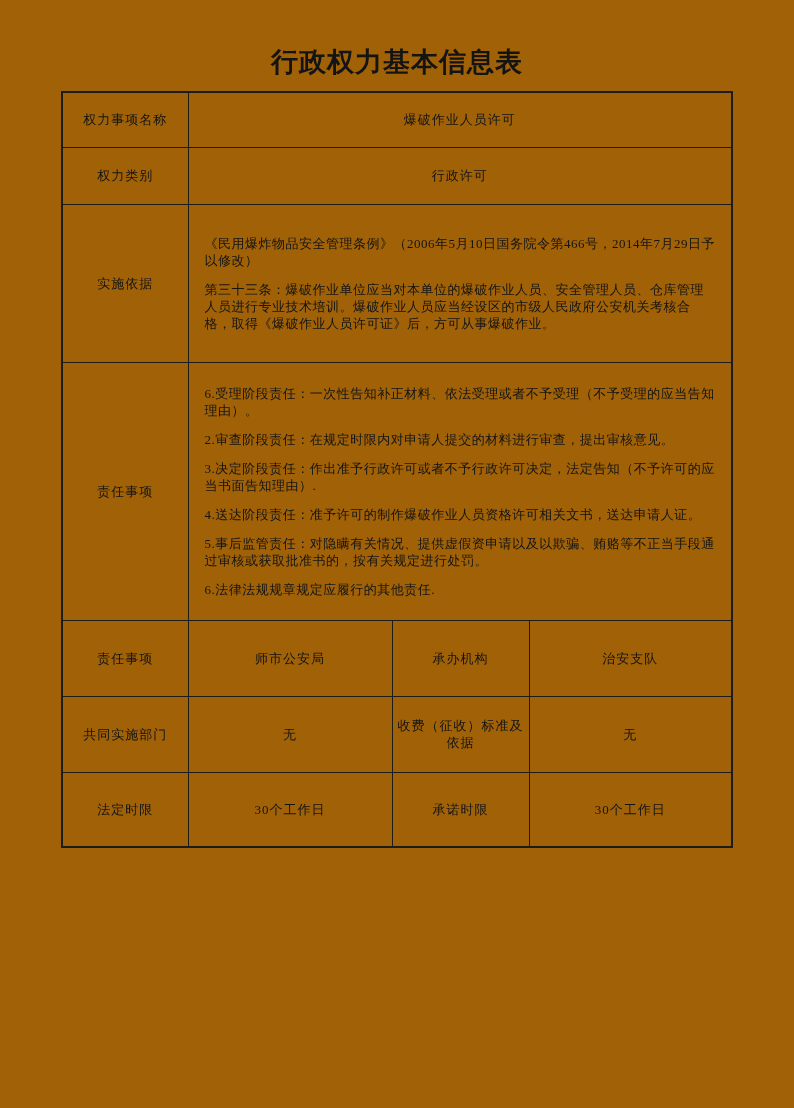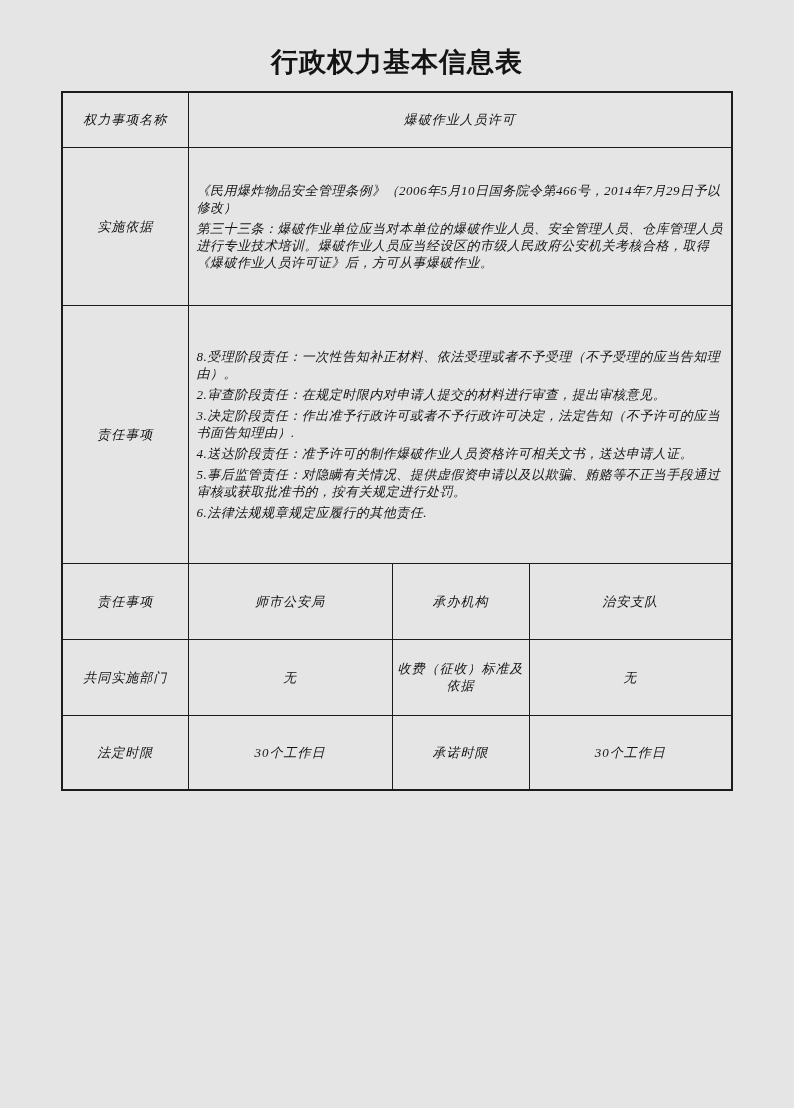--- a/index.html
+++ b/index.html
@@ -1,19 +1,19 @@
 <!DOCTYPE html>
 <html><head>
 <meta charset="utf-8">
 <style>
   html, body { margin: 0; padding: 0; }
   .page {
     width: 794px;
     height: 1108px;
-    background: #e5e5e5;
+    background: #a16207;
     font-family: "Liberation Serif", "DejaVu Serif", serif;
     color: #141414;
     overflow: hidden;
   }
   .title {
     padding-top: 46px;
     text-align: center;
     font-size: 27px;
     font-weight: bold;
     letter-spacing: 1px;
@@ -28,27 +28,26 @@
   }
   .info-table td {
     border: 1px solid #1c1c1c;
     font-size: 13px;
     letter-spacing: 1px;
     text-align: center;
     vertical-align: middle;
     padding: 0 4px;
     line-height: 17px;
     word-break: break-all;
-    font-style: italic;
   }
   .info-table td.text-cell {
     text-align: left;
     letter-spacing: 0.5px;
   }
-  .text-cell p { margin: 4px; }
+  .text-cell p { margin: 12px; }
   tr.r1 { height: 55px; }
   tr.r2 { height: 57px; }
   tr.r3 { height: 158px; }
   tr.r4 { height: 258px; }
   tr.r5 { height: 76px; }
   tr.r6 { height: 77px; }
   tr.r7 { height: 76px; }
   tr.r8 { height: 75px; }
   tr.r9 { height: 75px; }
 </style>
@@ -63,31 +62,35 @@
       <col style="width:126px">
       <col style="width:204px">
       <col style="width:137px">
       <col style="width:203px">
     </colgroup>
     <tbody>
       <tr class="r1">
         <td>权力事项名称</td>
         <td colspan="3">爆破作业人员许可</td>
       </tr>
+      <tr class="r2">
+        <td>权力类别</td>
+        <td colspan="3">行政许可</td>
+      </tr>
       <tr class="r3">
         <td>实施依据</td>
         <td colspan="3" class="text-cell">
           <p>《民用爆炸物品安全管理条例》（2006年5月10日国务院令第466号，2014年7月29日予以修改）</p>
           <p>第三十三条：爆破作业单位应当对本单位的爆破作业人员、安全管理人员、仓库管理人员进行专业技术培训。爆破作业人员应当经设区的市级人民政府公安机关考核合格，取得《爆破作业人员许可证》后，方可从事爆破作业。</p>
         </td>
       </tr>
       <tr class="r4">
         <td>责任事项</td>
         <td colspan="3" class="text-cell">
-          <p>8.受理阶段责任：一次性告知补正材料、依法受理或者不予受理（不予受理的应当告知理由）。</p>
+          <p>6.受理阶段责任：一次性告知补正材料、依法受理或者不予受理（不予受理的应当告知理由）。</p>
           <p>2.审查阶段责任：在规定时限内对申请人提交的材料进行审查，提出审核意见。</p>
           <p>3.决定阶段责任：作出准予行政许可或者不予行政许可决定，法定告知（不予许可的应当书面告知理由）.</p>
           <p>4.送达阶段责任：准予许可的制作爆破作业人员资格许可相关文书，送达申请人证。</p>
           <p>5.事后监管责任：对隐瞒有关情况、提供虚假资申请以及以欺骗、贿赂等不正当手段通过审核或获取批准书的，按有关规定进行处罚。</p>
           <p>6.法律法规规章规定应履行的其他责任.</p>
         </td>
       </tr>
       <tr class="r5">
         <td>责任事项</td>
         <td>师市公安局</td>

